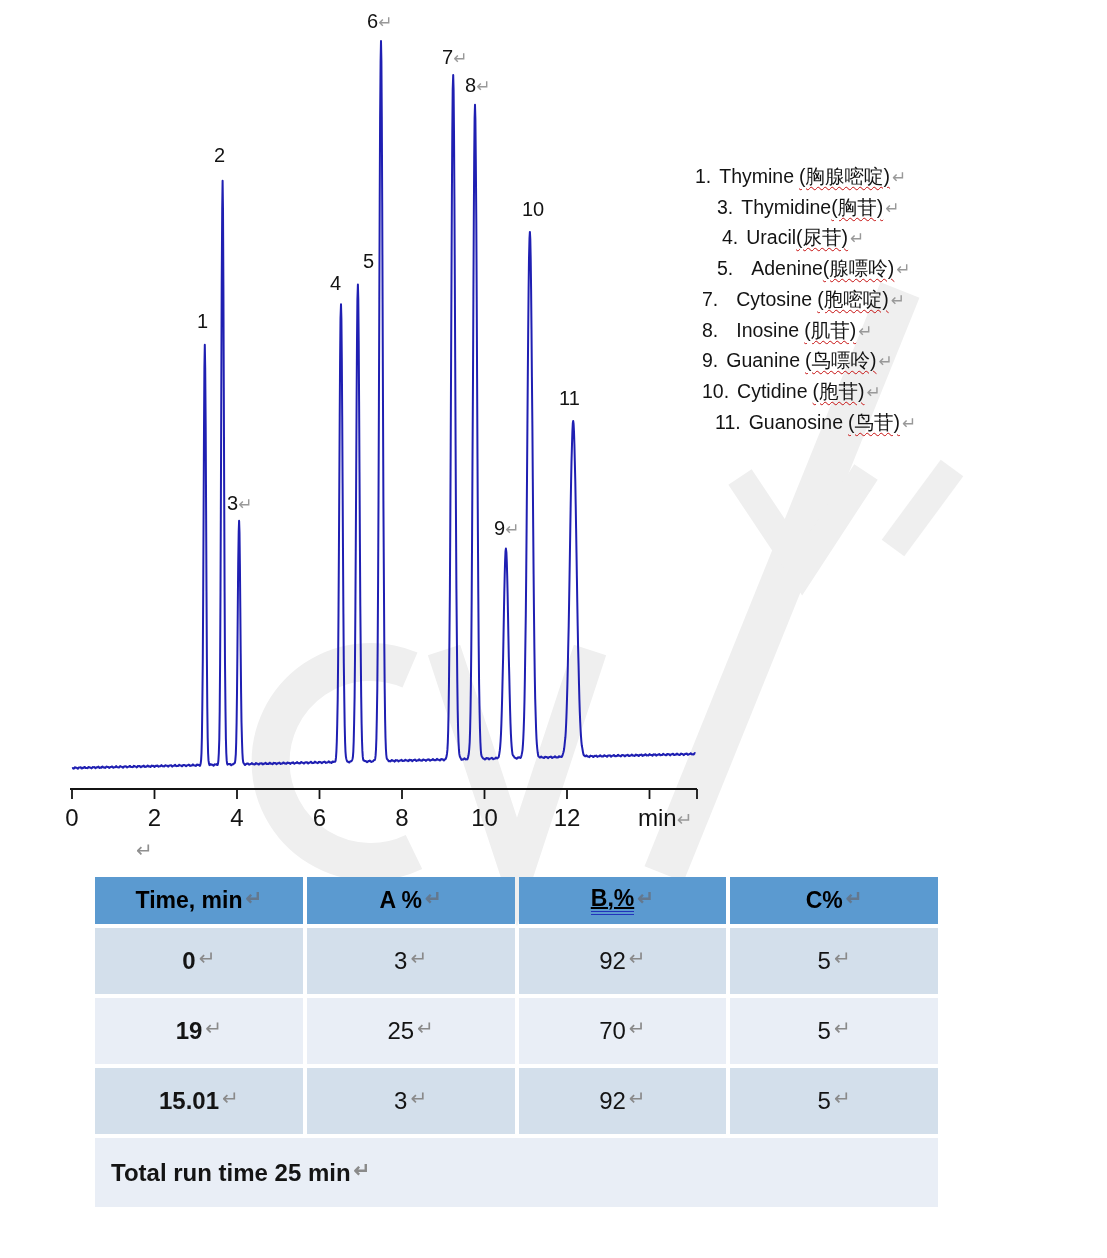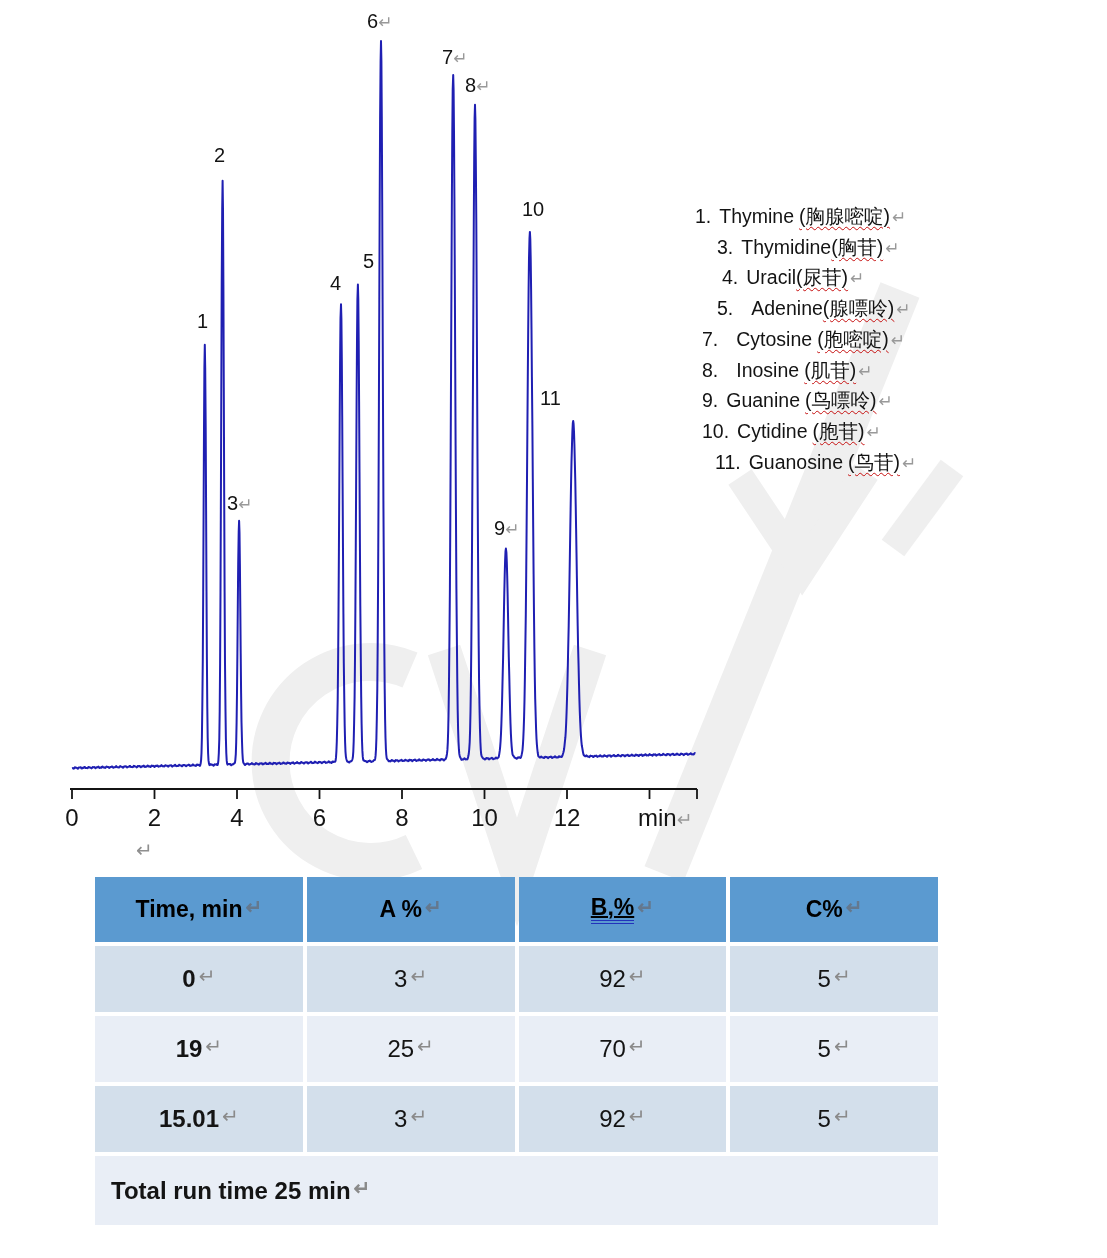--- a/index.html
+++ b/index.html
@@ -10,40 +10,40 @@
   .trace{fill:none;stroke:#1f1fb2;stroke-width:2;stroke-linejoin:round;}
   .axis{stroke:#141414;stroke-width:1.8;}
   .tick{stroke:#141414;stroke-width:1.8;}
   .tick-label{position:absolute;width:44px;text-align:center;font-size:24px;color:#141414;z-index:2;}
   .axis-unit{position:absolute;left:638px;top:804px;font-size:24px;z-index:2;white-space:nowrap;}
   .peak-label{position:absolute;font-size:20px;color:#141414;z-index:2;white-space:nowrap;}
   .ret{color:#999;font-size:17px;}
   .axis-unit .ret{font-size:19px;}
   .stray-return{position:absolute;left:136px;top:838px;font-size:20px;color:#8f8f8f;z-index:2;}
   
-  .legend{position:absolute;left:694px;top:162px;z-index:2;margin-top:40px;}
+  .legend{position:absolute;left:694px;top:162px;z-index:2;}
   .legend-item{font-size:19.5px;line-height:28.7px;white-space:nowrap;}
   .legend-item .num{display:inline-block;margin-right:8px;}
   .legend-item.wide .num{margin-right:18px;}
   .legend-item:nth-child(1){margin-left:1px;}
   .legend-item:nth-child(2){margin-left:23px;}
   .legend-item:nth-child(3){margin-left:28px;}
   .legend-item:nth-child(4){margin-left:23px;}
   .legend-item:nth-child(5),.legend-item:nth-child(6),
   .legend-item:nth-child(7),.legend-item:nth-child(8){margin-left:8px;}
   .legend-item:nth-child(9){margin-left:21px;}
   .legend-item:nth-child(10),.legend-item:nth-child(11){margin-left:5px;}
   .zh{text-decoration:underline wavy #c61010;text-decoration-thickness:1px;text-underline-offset:3px;}
   .zh.gap{margin-left:5px;}
   .legend-item .ret{margin-left:2px;}
   
   .gtable{position:absolute;left:95px;top:877px;width:843px;display:grid;
           grid-template-columns:1fr 1fr 1fr 1fr;gap:4px;z-index:2;}
   .cell{display:flex;align-items:center;justify-content:center;}
-  .th{background:#5b9ad0;height:65px;font-weight:bold;font-size:23px;color:#000;}
+  .th{background:#5b9ad0;height:47px;font-weight:bold;font-size:23px;color:#000;}
   .td{height:66px;font-size:24px;}
   .rowA{background:#d3dfeb;}
   .rowB{background:#e9eef6;}
   .bold{font-weight:bold;}
   .td .ret,.foot .ret{color:#8a8a8a;font-size:20px;margin-left:3px;position:relative;top:-3px;}
   .th .ret{color:#64788e;font-size:20px;margin-left:3px;position:relative;top:-3px;}
   .u-double{text-decoration:underline;text-decoration-thickness:2px;
             border-bottom:4px double #2233bb;padding-bottom:1px;line-height:1.05;}
   .foot{grid-column:1/5;background:#e9eef6;height:69px;display:flex;align-items:center;
         padding-left:16px;font-weight:bold;font-size:24px;}
@@ -92,21 +92,21 @@
       <div class="peak-label" style="left: 197px; top: 310px;"><span>1</span></div>
       <div class="peak-label" style="left: 214px; top: 144px;"><span>2</span></div>
       <div class="peak-label" style="left: 227px; top: 492px;"><span>3</span><span class="ret">↵</span></div>
       <div class="peak-label" style="left: 330px; top: 272px;"><span>4</span></div>
       <div class="peak-label" style="left: 363px; top: 250px;"><span>5</span></div>
       <div class="peak-label" style="left: 367px; top: 10px;"><span>6</span><span class="ret">↵</span></div>
       <div class="peak-label" style="left: 442px; top: 46px;"><span>7</span><span class="ret">↵</span></div>
       <div class="peak-label" style="left: 465px; top: 74px;"><span>8</span><span class="ret">↵</span></div>
       <div class="peak-label" style="left: 494px; top: 517px;"><span>9</span><span class="ret">↵</span></div>
       <div class="peak-label" style="left: 522px; top: 198px;"><span>10</span></div>
-      <div class="peak-label" style="left: 540px; top: 387px;"><span>11</span></div>
+      <div class="peak-label" style="left: 559px; top: 387px;"><span>11</span></div>
     </div>
 
   <div class="stray-return">↵</div>
 
   <div class="legend" id="legendList">
       <div class="legend-item"><span class="num">1.</span><span>Thymine</span><span class="zh gap">(胸腺嘧啶)</span><span class="ret">↵</span></div>
       <div class="legend-item"><span class="num">3.</span><span>Thymidine</span><span class="zh">(胸苷)</span><span class="ret">↵</span></div>
       <div class="legend-item"><span class="num">4.</span><span>Uracil</span><span class="zh">(尿苷)</span><span class="ret">↵</span></div>
       <div class="legend-item wide"><span class="num">5.</span><span>Adenine</span><span class="zh">(腺嘌呤)</span><span class="ret">↵</span></div>
       <div class="legend-item wide"><span class="num">7.</span><span>Cytosine</span><span class="zh gap">(胞嘧啶)</span><span class="ret">↵</span></div>

